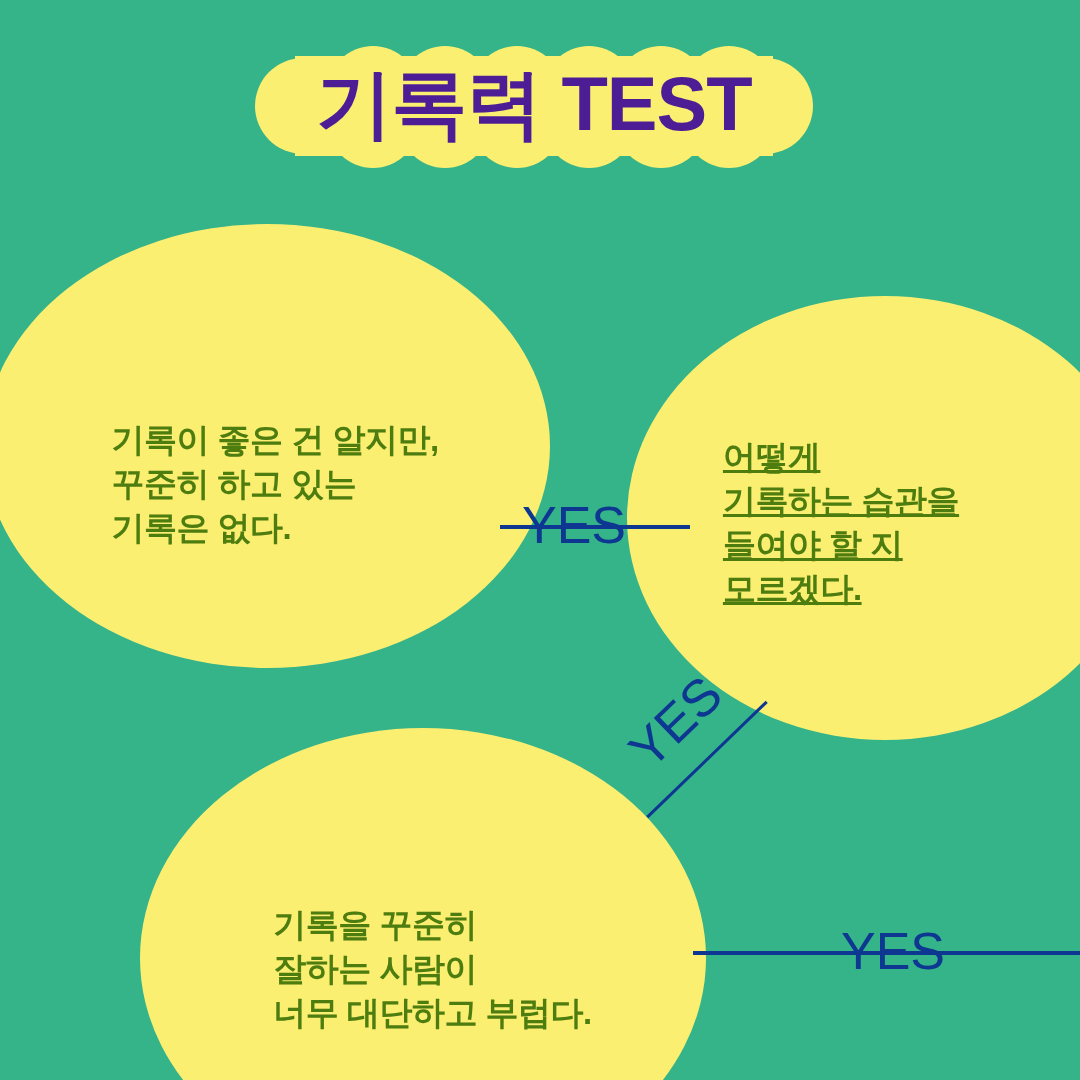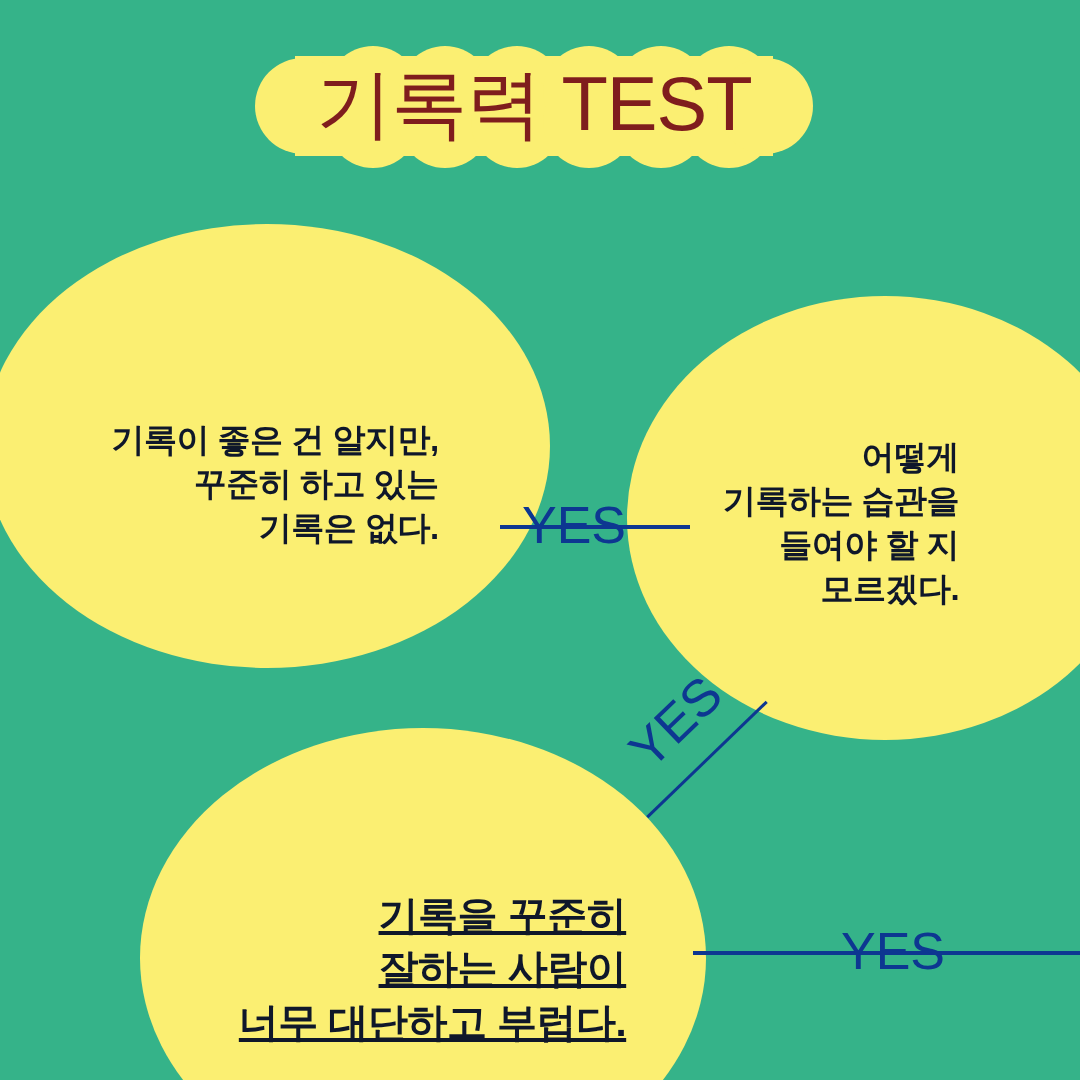--- a/index.html
+++ b/index.html
@@ -38,43 +38,43 @@
   }
   #title-text {
     position: absolute;
     left: 0;
     top: 0;
     width: 558px;
     height: 140px;
     display: flex;
     align-items: center;
     justify-content: center;
-    color: #7f1d1d;
+    color: #4c1d95;
     font-size: 76px;
-    font-weight: normal;
+    font-weight: bold;
     letter-spacing: -1px;
     white-space: nowrap;
     line-height: 1;
     padding-bottom: 4px;
     box-sizing: border-box;
   }
 
   
   .bubble {
     position: absolute;
     background: #fbef72;
     border-radius: 50%;
     display: flex;
     align-items: center;
     justify-content: center;
   }
   .bubble-text {
-    color: #0f172a;
+    color: #4d7c0f;
     font-weight: bold;
-    text-align: right;
+    text-align: left;
     line-height: 1.34;
     white-space: pre-line;
     letter-spacing: -0.5px;
   }
 
   #bubble-1 {
     left: -16px;
     top: 224px;
     width: 566px;
     height: 444px;
@@ -88,33 +88,33 @@
   #bubble-2 {
     left: 627px;
     top: 296px;
     width: 516px;
     height: 444px;
   }
   #bubble-2 .bubble-text {
     font-size: 33px;
     margin-top: 10px;
     margin-right: 88px;
+    text-decoration: underline;
   }
 
   #bubble-3 {
     left: 140px;
     top: 728px;
     width: 566px;
     height: 460px;
   }
   #bubble-3 .bubble-text {
-    font-size: 40px;
+    font-size: 33px;
     margin-top: 22px;
     margin-left: 19px;
-    text-decoration: underline;
   }
 
   
   .connector {
     position: absolute;
     text-align: center;
   }
   .conn-line {
     position: absolute;
     background: #0d3791;

